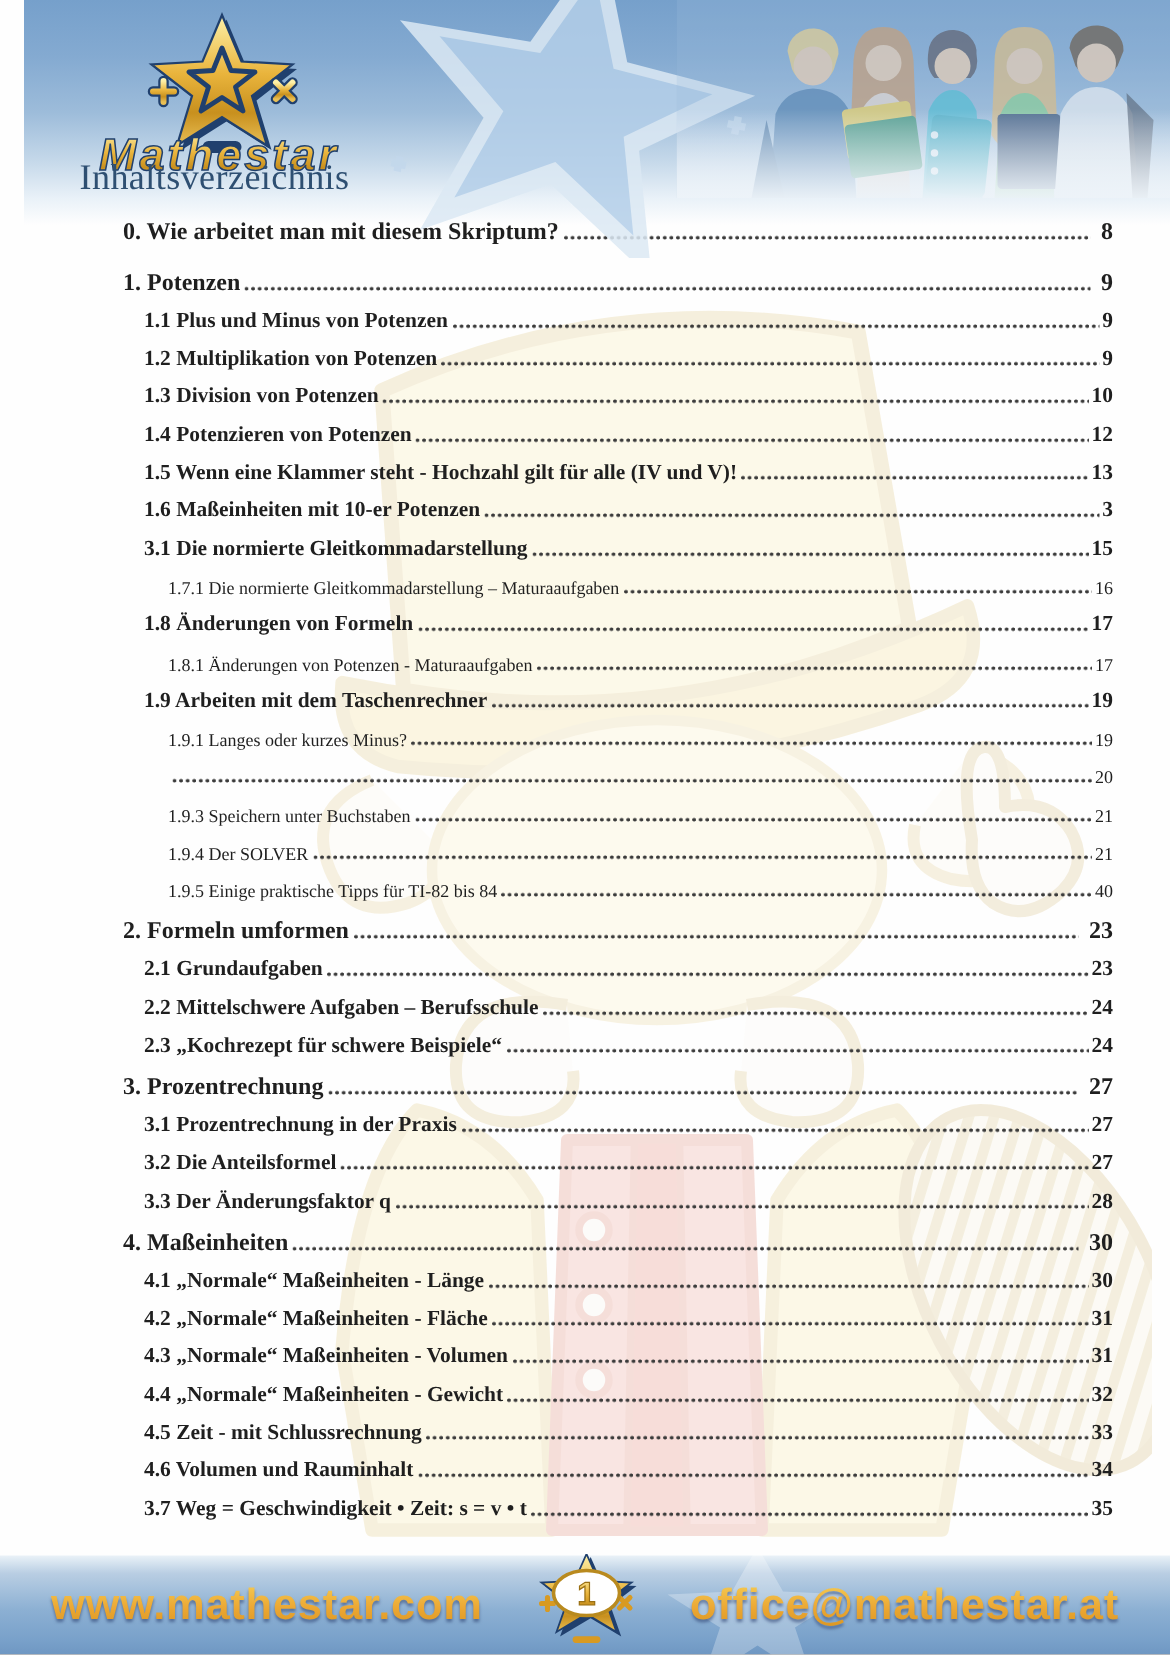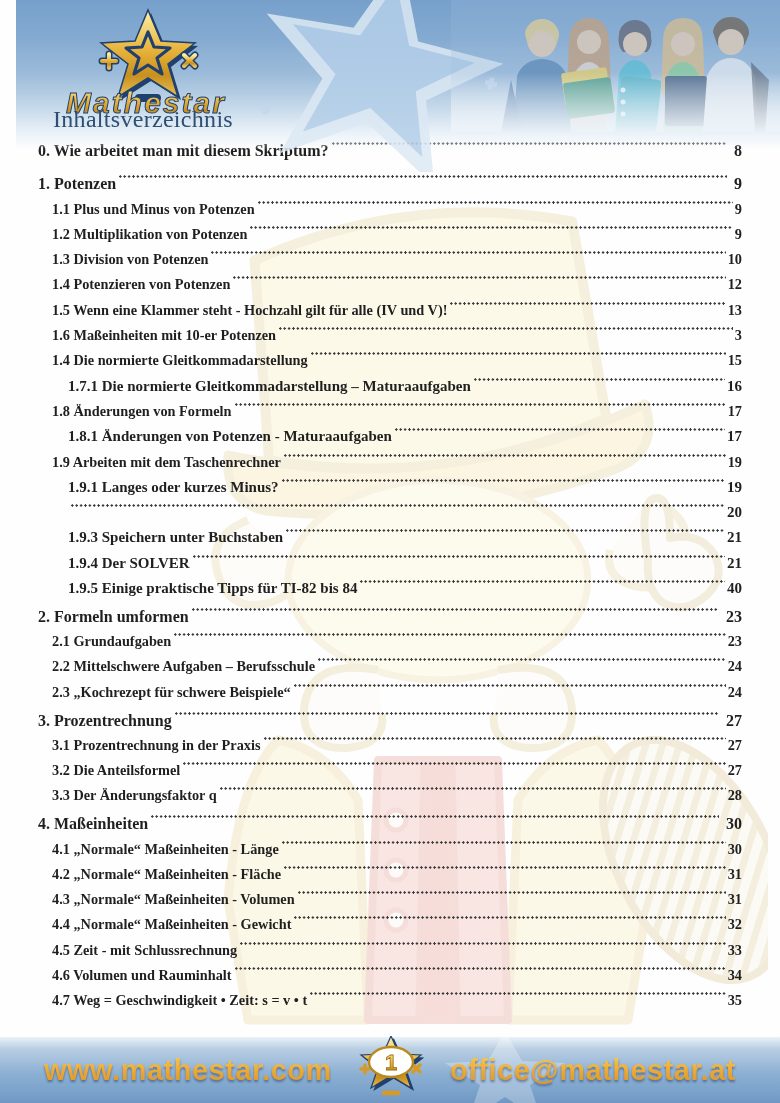--- a/index.html
+++ b/index.html
@@ -20,43 +20,43 @@
   .page-heading {
     position:absolute; left:37px; top:106px; z-index:5;
     font-size:24px; color:#2e4f72; letter-spacing:.3px;
   }
 
   
   .mascot { position:absolute; left:128px; top:200px; z-index:1; opacity:.34; }
 
   
   .toc { position:absolute; left:38px; top:142px; width:704px; z-index:2; color:#1f1f1f; }
-  .toc-row { display:flex; align-items:flex-start; height:25.3px; }
+  .toc-row { display:flex; align-items:flex-end; height:25.3px;margin-left:44px; }
   .toc-row .label   { white-space:nowrap; padding-bottom:3px; }
   .toc-row .pagenum { white-space:nowrap; padding-bottom:3px; }
   .toc-row .dots {
     flex:1 1 auto; height:3px; margin:0 2px 7px 3px;
     background-image:radial-gradient(circle at 1.3px 1.5px,#3b3b3b 1.05px,transparent 1.35px);
     background-size:4.4px 3px; background-repeat:repeat-x;
   }
   .toc-row.lvl1 { font-size:16px;  font-weight:bold; }
   .toc-row.lvl2 { font-size:14.3px; font-weight:bold; padding-left:14px; }
-  .toc-row.lvl3 { font-size:15px; font-weight:bold; padding-left:30px; }
+  .toc-row.lvl3 { font-size:12px; font-weight:normal; padding-left:30px; }
   .toc-row.lvl1 .pagenum { margin-left:5px; }
   .toc-row.gap-lg { margin-top:8px; }
   .toc-row.gap-sm { margin-top:2.5px; }
 
   
   .footer {
     position:absolute; left:0; bottom:0; width:780px; height:66px; z-index:3;
     background:linear-gradient(180deg,#eaf2f8 0%,#b9cee3 18%,#8cb0d3 55%,#79a1ca 85%,#6f97c2 100%);
   }
   .footer-inner {
     position:relative; height:100%; display:flex; align-items:center;
-    justify-content:space-between; padding:0 44px; box-sizing:border-box; z-index:2;
+    justify-content:space-between; padding:0 34px; box-sizing:border-box; z-index:2;
   }
   .footer-link {
     font-family:"Liberation Sans", sans-serif; font-weight:bold; font-size:29px;
     letter-spacing:.5px;
     background:linear-gradient(180deg,#f6cd55 0%,#eba733 55%,#d9941f 100%);
     -webkit-background-clip:text; background-clip:text; color:transparent;
     filter:drop-shadow(0 2px 1px rgba(42,62,110,.55));
   }
   .footer-star-wm { position:absolute; left:430px; top:-6px; opacity:.35; z-index:1; }
   .footer-badge { position:relative; width:76px; height:66px; margin-top:-2px; }
@@ -225,21 +225,21 @@
       <span class="label">1.5 Wenn eine Klammer steht - Hochzahl gilt für alle (IV und V)!</span>
       <span class="dots"></span>
       <span class="pagenum">13</span>
     </div>
       <div class="toc-row lvl2">
       <span class="label">1.6 Maßeinheiten mit 10-er Potenzen</span>
       <span class="dots"></span>
       <span class="pagenum">3</span>
     </div>
       <div class="toc-row lvl2">
-      <span class="label">1.4 Die normierte Gleitkommadarstellung</span>
+      <span class="label">3.1 Die normierte Gleitkommadarstellung</span>
       <span class="dots"></span>
       <span class="pagenum">15</span>
     </div>
       <div class="toc-row lvl3">
       <span class="label">1.7.1 Die normierte Gleitkommadarstellung – Maturaaufgaben</span>
       <span class="dots"></span>
       <span class="pagenum">16</span>
     </div>
       <div class="toc-row lvl2">
       <span class="label">1.8 Änderungen von Formeln</span>
@@ -349,21 +349,21 @@
       <span class="label">4.5 Zeit - mit Schlussrechnung</span>
       <span class="dots"></span>
       <span class="pagenum">33</span>
     </div>
       <div class="toc-row lvl2">
       <span class="label">4.6 Volumen und Rauminhalt</span>
       <span class="dots"></span>
       <span class="pagenum">34</span>
     </div>
       <div class="toc-row lvl2">
-      <span class="label">4.7 Weg = Geschwindigkeit • Zeit: s = v • t</span>
+      <span class="label">3.7 Weg = Geschwindigkeit • Zeit: s = v • t</span>
       <span class="dots"></span>
       <span class="pagenum">35</span>
     </div>
     </div>
 
   <div class="footer">
     <svg class="footer-star-wm" width="150" height="78" viewBox="0 0 150 78">
       <path d="M75 0 L92 30 L135 32 L100 54 L112 90 L75 66 L38 90 L50 54 L15 32 L58 30 Z" fill="#ffffff" opacity="0.8"></path>
     </svg>
     <div class="footer-inner">

